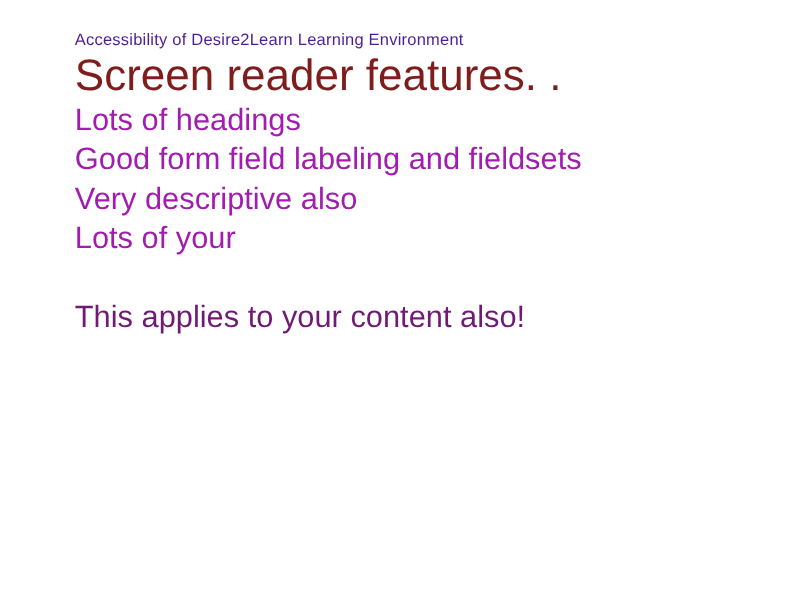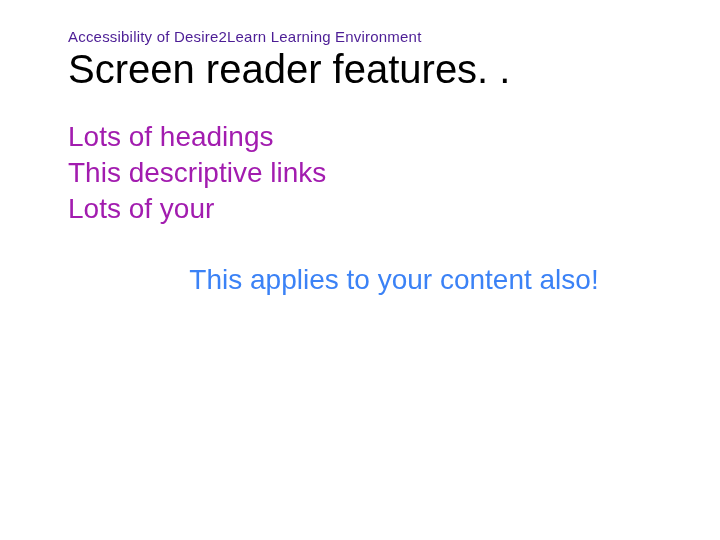--- a/index.html
+++ b/index.html
@@ -16,47 +16,46 @@
       color: #595959;
     }
     .breadcrumb {
       font-size: 15px;
       color: #4c1d95;
       margin-bottom: 2px;
       letter-spacing: 0.2px;
     }
     .title {
       font-size: 40px;
-      color: #000000;
+      color: #7f1d1d;
       font-weight: 400;
-      margin-bottom: 28px;
       line-height: 1.1;
     }
     .body-text {
       font-size: 28px;
       color: #a21caf;
       line-height: 1.28;
       margin-bottom: 36px;
       max-width: 560px;
     }
     .body-text .line {
       display: block;
     }
     .footer-text {
       font-size: 28px;
-      color: #3b82f6;
+      color: #701a75;
       line-height: 1.3;
-      text-align: center;
     }
   </style>
 </head>
 <body>
 
 <div class="breadcrumb">Accessibility of Desire2Learn Learning Environment</div>
 <h1 class="title">Screen reader features. .</h1>
 
 <div class="body-text">
   <span class="line">Lots of headings</span>
-  <span class="line">This descriptive links</span>
+  <span class="line">Good form field labeling and fieldsets</span>
+  <span class="line">Very descriptive also</span>
   <span class="line">Lots of your</span>
 </div>
 
 <div class="footer-text">This applies to your content also!</div>
 
 </body></html>

